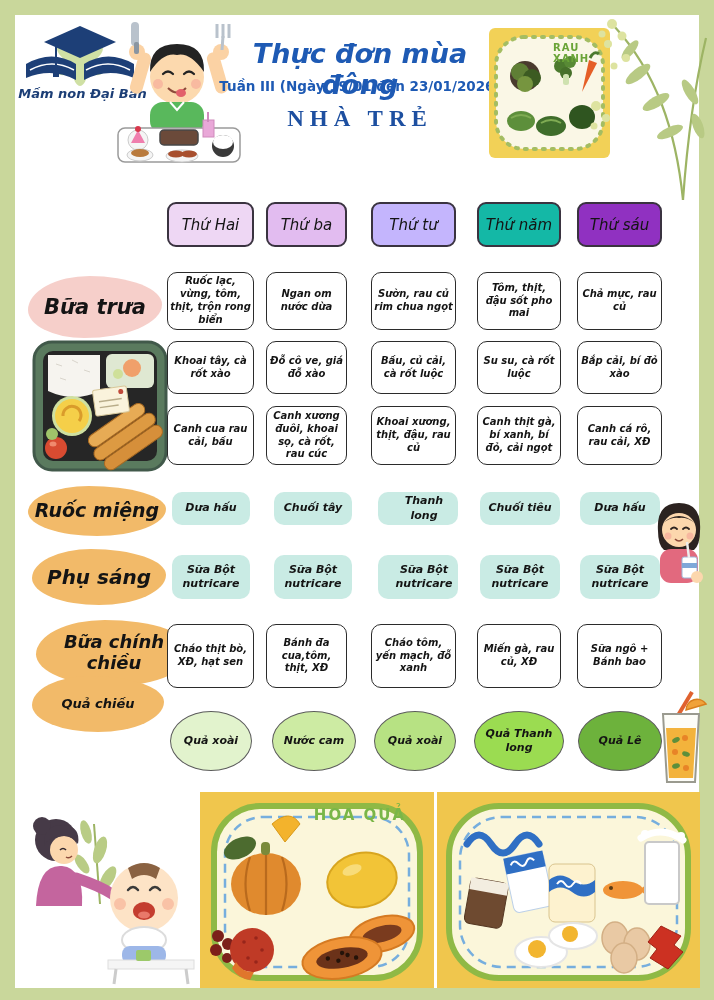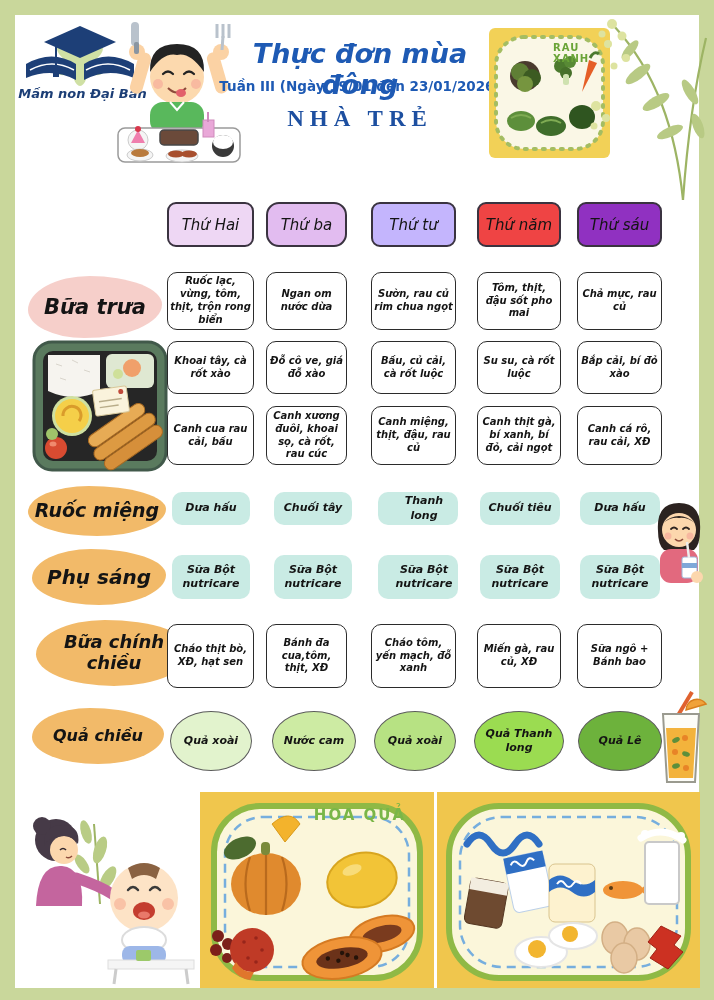--- a/index.html
+++ b/index.html
@@ -8,41 +8,41 @@
   .abs{position:absolute;}
   
   .school-name{position:absolute;left:10px;top:86px;width:145px;text-align:center;font-size:13px;font-weight:bold;font-style:italic;color:#1c3e76;}
   .title-main{position:absolute;left:222px;top:38px;width:276px;text-align:center;font-size:27px;font-weight:bold;font-style:italic;color:#1e5ab4;}
   .title-week{position:absolute;left:213px;top:78px;width:294px;text-align:center;font-size:13.5px;font-weight:bold;color:#1e5ab4;}
   .title-group{position:absolute;left:222px;top:106px;width:276px;text-align:center;font-size:23px;font-weight:bold;font-family:"Liberation Serif",serif;letter-spacing:6px;color:#1d4fa0;}
   .veg-label{position:absolute;left:541px;top:42px;width:62px;text-align:left;font-size:10px;font-weight:bold;color:#6aa437;letter-spacing:1px;margin-left:12px;}
   
   .day{position:absolute;top:202px;height:45px;border:2px solid #3a3340;border-radius:9px;display:flex;align-items:center;justify-content:center;font-size:15px;font-weight:normal;font-style:italic;color:#141414;box-sizing:border-box;}
   
-  .c1{left:167px;width:87px;} .c2{left:266px;width:81px;border-radius:13px;} .c3{left:371px;width:85px;} .c4{left:477px;width:84px;} .c5{left:577px;width:85px;}
+  .c1{left:167px;width:87px;} .c2{left:266px;width:81px;} .c3{left:371px;width:85px;} .c4{left:477px;width:84px;} .c5{left:577px;width:85px;}
   
   .mcell{position:absolute;background:#fff;border:1.6px solid #2b2b2b;border-radius:10px;display:flex;align-items:center;justify-content:center;text-align:center;font-size:10px;line-height:1.28;font-weight:bold;font-style:italic;color:#141414;padding:1px 2px;box-sizing:border-box;}
   .lr1{top:272px;height:58px;} .lr2{top:341px;height:53px;} .lr3{top:406px;height:59px;}
   .ar{top:624px;height:64px;}
   
   .pill{position:absolute;background:#c9ebe4;border-radius:10px;display:flex;align-items:center;justify-content:center;text-align:center;font-size:11px;line-height:1.3;font-weight:bold;font-style:italic;color:#141414;box-sizing:border-box;padding:1px 4px;}
   .dr{top:492px;height:33px;} .sr{top:555px;height:44px;}
   .p1{left:172px;width:78px;} .p2{left:274px;width:78px;} .p3{left:378px;width:80px;padding-left:16px;} .p4{left:480px;width:80px;} .p5{left:580px;width:80px;}
   
   .fruit{position:absolute;top:711px;height:60px;border:1.3px solid #5c5c5c;border-radius:50%;display:flex;align-items:center;justify-content:center;text-align:center;font-size:11px;line-height:1.25;font-weight:bold;font-style:italic;color:#141414;box-sizing:border-box;padding:0 7px;}
   .e1{left:170px;width:82px;} .e2{left:272px;width:84px;} .e3{left:374px;width:82px;} .e4{left:474px;width:90px;} .e5{left:578px;width:84px;}
   
   .blob{position:absolute;display:flex;align-items:center;justify-content:center;text-align:center;font-weight:bold;font-style:italic;color:#141414;line-height:1.15;}
   .blob-pink{background:#f6cfca;border-radius:46% 54% 58% 42% / 55% 46% 54% 45%;}
   .blob-orange{background:#f2ba69;border-radius:44% 56% 50% 50% / 52% 46% 54% 48%;}
   .lunch-blob{left:28px;top:276px;width:134px;height:62px;font-size:21px;}
   .dessert-blob{left:28px;top:486px;width:138px;height:50px;font-size:19px;}
   .snack-blob{left:32px;top:549px;width:134px;height:56px;font-size:20px;}
   .aft-blob{left:36px;top:620px;width:128px;height:66px;font-size:18px;padding:0 14px;}
-  .fruit-blob{left:32px;top:708px;width:132px;height:56px;font-size:16px;}
+  .fruit-blob{left:32px;top:676px;width:132px;height:56px;font-size:13px;}
   .hoaqua-label{position:absolute;left:300px;top:806px;width:120px;text-align:center;font-size:15px;font-weight:bold;color:#7ab648;letter-spacing:2px;}
 </style>
 </head>
 <body>
 
 <div class="page">
   <div class="card"></div>
 
   <svg class="abs" style="left:18px;top:22px" width="124" height="66" viewBox="0 0 124 66">
     <g fill="#cfe0a4">
@@ -143,21 +143,21 @@
         <circle cx="16" cy="24" r="3.5"></circle>
       <circle cx="10" cy="96" r="5"></circle>
         <circle cx="20" cy="108" r="4"></circle>
         <circle cx="8" cy="116" r="3.5"></circle>
     </g>
   </svg>
 
   <div class="day c1" style="background-color: rgb(238, 215, 244);">Thứ Hai</div>
   <div class="day c2" style="background-color: rgb(226, 188, 240);">Thứ ba</div>
   <div class="day c3" style="background-color: #c4b5fd;">Thứ tư</div>
-  <div class="day c4" style="background-color: #ef4444;">Thứ năm</div>
+  <div class="day c4" style="background-color: #14b8a6;">Thứ năm</div>
   <div class="day c5" style="background-color: rgb(144, 49, 193);">Thứ sáu</div>
 
   <div class="blob blob-pink lunch-blob">Bữa trưa</div>
 
   <svg class="abs" style="left:32px;top:340px" width="136" height="132" viewBox="0 0 136 132">
     <rect x="2" y="2" width="132" height="128" rx="18" fill="#5a7a5e" stroke="#41594a" stroke-width="3"></rect>
     <rect x="11" y="11" width="114" height="110" rx="10" fill="#262626"></rect>
     <path d="M16 15 h52 v36 q-26 12 -52 0 Z" fill="#f6f4ef"></path>
     <g stroke="#d9d5cc" stroke-width="1">
         <line x1="24" y1="24" x2="30" y2="26"></line>
@@ -194,21 +194,21 @@
   <div class="mcell c5 lr1">Chả mực, rau củ</div>
 
   <div class="mcell c1 lr2">Khoai tây, cà rốt xào</div>
   <div class="mcell c2 lr2">Đỗ cô ve, giá đỗ xào</div>
   <div class="mcell c3 lr2">Bầu, củ cải, cà rốt luộc</div>
   <div class="mcell c4 lr2">Su su, cà rốt luộc</div>
   <div class="mcell c5 lr2">Bắp cải, bí đỏ xào</div>
 
   <div class="mcell c1 lr3">Canh cua rau cải, bầu</div>
   <div class="mcell c2 lr3">Canh xương đuôi, khoai sọ, cà rốt, rau cúc</div>
-  <div class="mcell c3 lr3">Canh miệng, thịt, đậu, rau củ</div>
+  <div class="mcell c3 lr3">Khoai xương, thịt, đậu, rau củ</div>
   <div class="mcell c4 lr3">Canh thịt gà, bí xanh, bí đỏ, cải ngọt</div>
   <div class="mcell c5 lr3">Canh cá rô, rau cải, XĐ</div>
 
   <div class="blob blob-orange dessert-blob">Ruốc miệng</div>
   <div class="pill dr p1">Dưa hấu</div>
   <div class="pill dr p2">Chuối tây</div>
   <div class="pill dr p3">Thanh long</div>
   <div class="pill dr p4">Chuối tiêu</div>
   <div class="pill dr p5">Dưa hấu</div>
 

